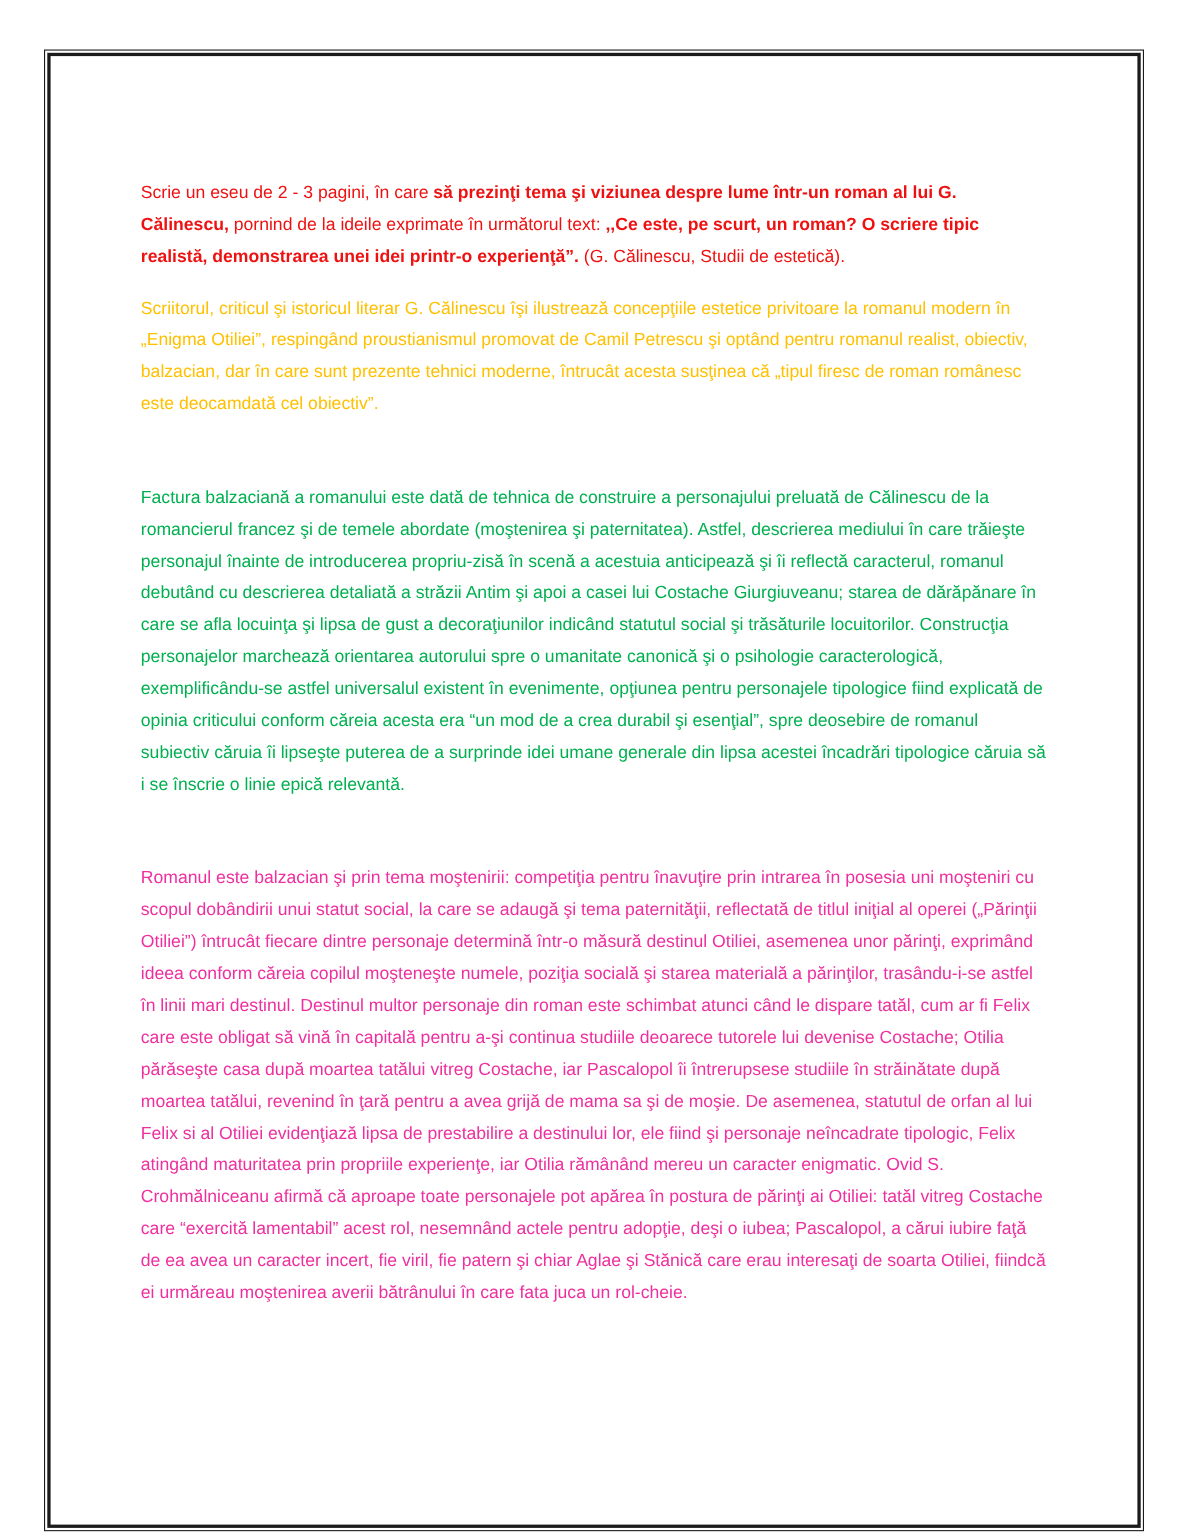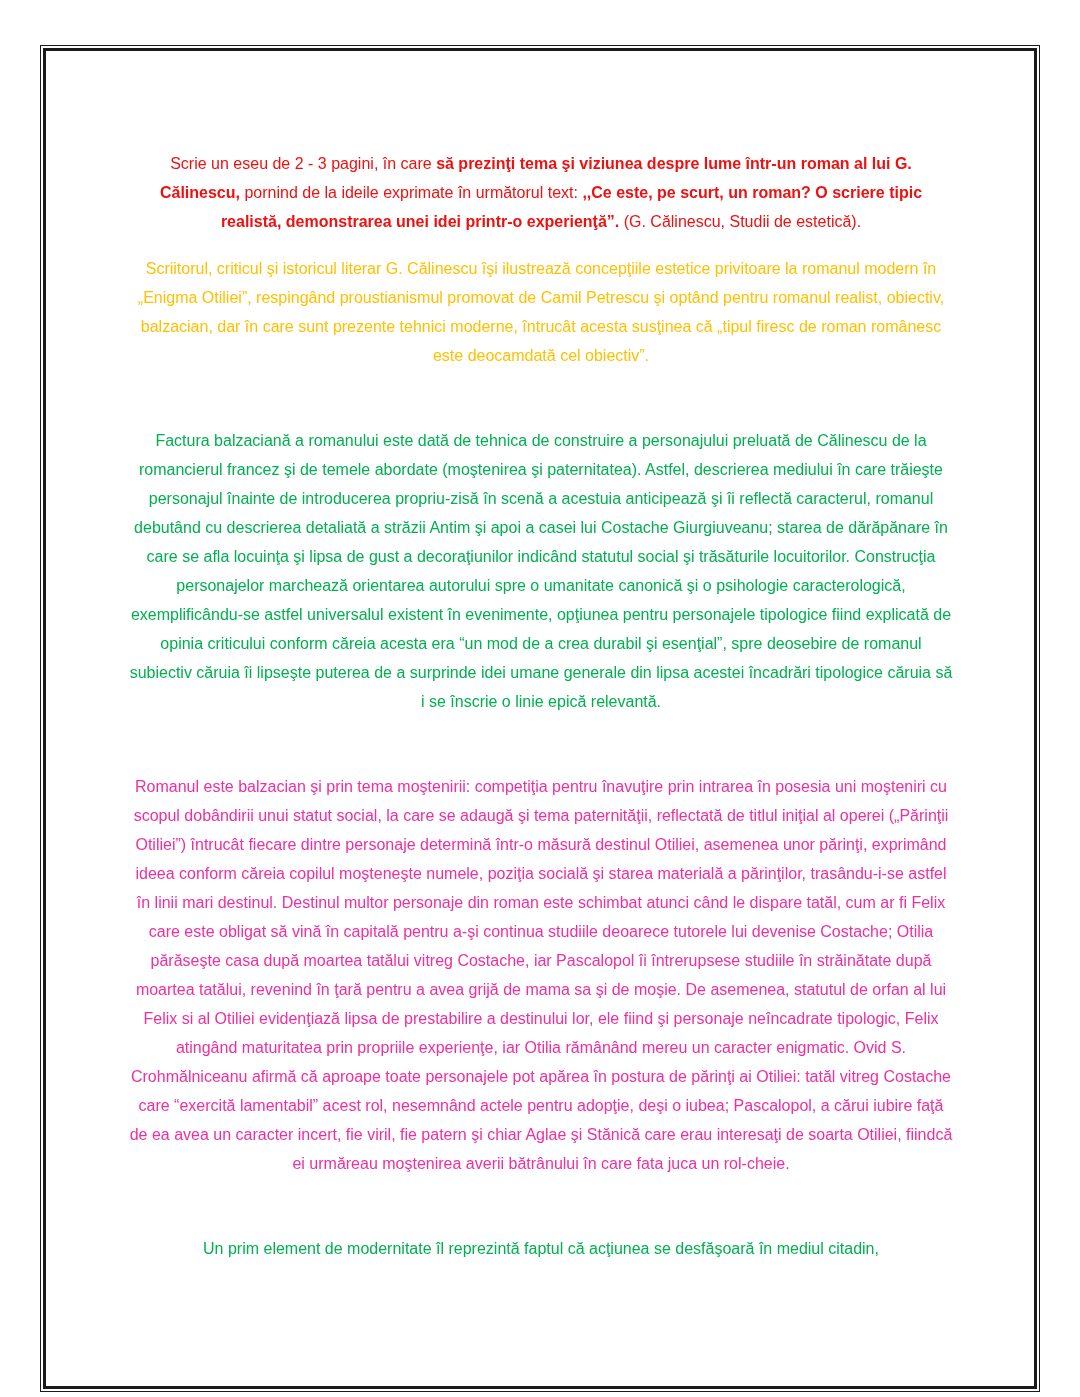--- a/index.html
+++ b/index.html
@@ -27,37 +27,36 @@
   }
   .frame-inner {
     width: 100%;
     height: 100%;
     border: 3px solid #1b1b1b;
     box-sizing: border-box;
     padding: 98px 80px 0 82px;
     overflow: hidden;
   }
   p.para {
-    margin: 0 0 56px 0;
+    margin: 12px 0 56px 0;
     font-size: 16px;
     line-height: 29px;
-    text-align: center;
+    text-align: left;
   }
   p.para.gap-small { margin-bottom: 18px; }
   p.para.gap-none  { margin-bottom: 0; }
   .seg-bold { font-weight: bold; }
 </style>
 </head>
 <body>
 
 <div class="page">
   <div class="frame-outer">
     <div class="frame-inner">
       <div id="page-content">
           <p class="para gap-small" style="color: rgb(238, 17, 17);"><span class="seg">Scrie un eseu de 2 - 3 pagini, în care </span><span class="seg-bold">să prezinţi tema şi viziunea despre lume într-un roman al lui G. Călinescu,</span><span class="seg"> pornind de la ideile exprimate în următorul text: </span><span class="seg-bold">,,Ce este, pe scurt, un roman? O scriere tipic realistă, demonstrarea unei idei printr-o experienţă”.</span><span class="seg"> (G. Călinescu, Studii de estetică).</span></p>
           <p class="para gap-large" style="color: rgb(255, 192, 0);"><span class="seg">Scriitorul, criticul şi istoricul literar G. Călinescu îşi ilustrează concepţiile estetice privitoare la romanul modern în „Enigma Otiliei”, respingând proustianismul promovat de Camil Petrescu şi optând pentru romanul realist, obiectiv, balzacian, dar în care sunt prezente tehnici moderne, întrucât acesta susţinea că „tipul firesc de roman românesc este deocamdată cel obiectiv”.</span></p>
           <p class="para gap-large" style="color: rgb(0, 176, 80);"><span class="seg">Factura balzaciană a romanului este dată de tehnica de construire a personajului preluată de Călinescu de la romancierul francez şi de temele abordate (moştenirea şi paternitatea). Astfel, descrierea mediului în care trăieşte personajul înainte de introducerea propriu-zisă în scenă a acestuia anticipează şi îi reflectă caracterul, romanul debutând cu descrierea detaliată a străzii Antim şi apoi a casei lui Costache Giurgiuveanu; starea de dărăpănare în care se afla locuinţa şi lipsa de gust a decoraţiunilor indicând statutul social şi trăsăturile locuitorilor. Construcţia personajelor marchează orientarea autorului spre o umanitate canonică şi o psihologie caracterologică, exemplificându-se astfel universalul existent în evenimente, opţiunea pentru personajele tipologice fiind explicată de opinia criticului conform căreia acesta era “un mod de a crea durabil şi esenţial”, spre deosebire de romanul subiectiv căruia îi lipseşte puterea de a surprinde idei umane generale din lipsa acestei încadrări tipologice căruia să i se înscrie o linie epică relevantă.</span></p>
           <p class="para gap-large" style="color: rgb(238, 47, 159);"><span class="seg">Romanul este balzacian şi prin tema moştenirii: competiţia pentru înavuţire prin intrarea în posesia uni moşteniri cu scopul dobândirii unui statut social, la care se adaugă şi tema paternităţii, reflectată de titlul iniţial al operei („Părinţii Otiliei”) întrucât fiecare dintre personaje determină într-o măsură destinul Otiliei, asemenea unor părinţi, exprimând ideea conform căreia copilul moşteneşte numele, poziţia socială şi starea materială a părinţilor, trasându-i-se astfel în linii mari destinul. Destinul multor personaje din roman este schimbat atunci când le dispare tatăl, cum ar fi Felix care este obligat să vină în capitală pentru a-şi continua studiile deoarece tutorele lui devenise Costache; Otilia părăseşte casa după moartea tatălui vitreg Costache, iar Pascalopol îi întrerupsese studiile în străinătate după moartea tatălui, revenind în ţară pentru a avea grijă de mama sa şi de moşie. De asemenea, statutul de orfan al lui Felix si al Otiliei evidenţiază lipsa de prestabilire a destinului lor, ele fiind şi personaje neîncadrate tipologic, Felix atingând maturitatea prin propriile experienţe, iar Otilia rămânând mereu un caracter enigmatic. Ovid S. Crohmălniceanu afirmă că aproape toate personajele pot apărea în postura de părinţi ai Otiliei: tatăl vitreg Costache care “exercită lamentabil” acest rol, nesemnând actele pentru adopţie, deşi o iubea; Pascalopol, a cărui iubire faţă de ea avea un caracter incert, fie viril, fie patern şi chiar Aglae şi Stănică care erau interesaţi de soarta Otiliei, fiindcă ei urmăreau moştenirea averii bătrânului în care fata juca un rol-cheie.</span></p>
-          <p class="para gap-none" style="color: rgb(0, 176, 80);"><span class="seg">Un prim element de modernitate îl reprezintă faptul că acţiunea se desfăşoară în mediul citadin,</span></p>
         </div>
     </div>
   </div>
 </div>
 
 </body></html>

